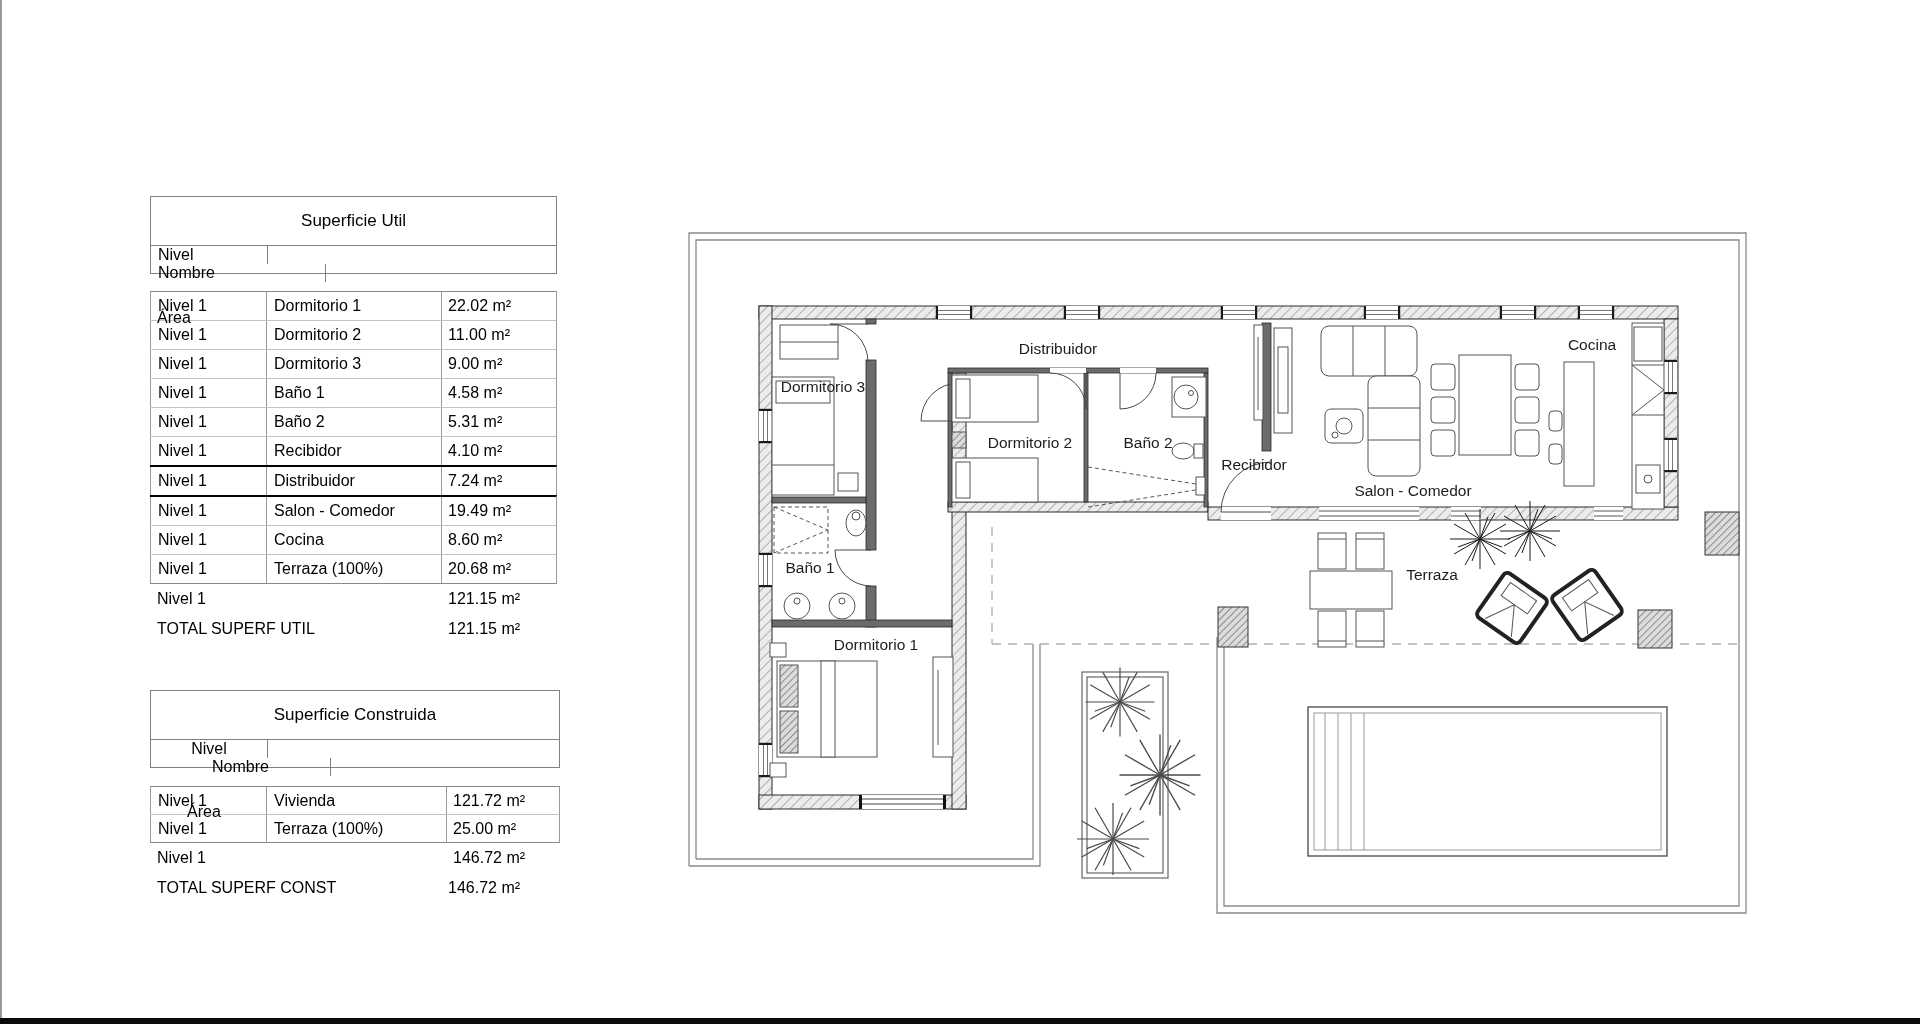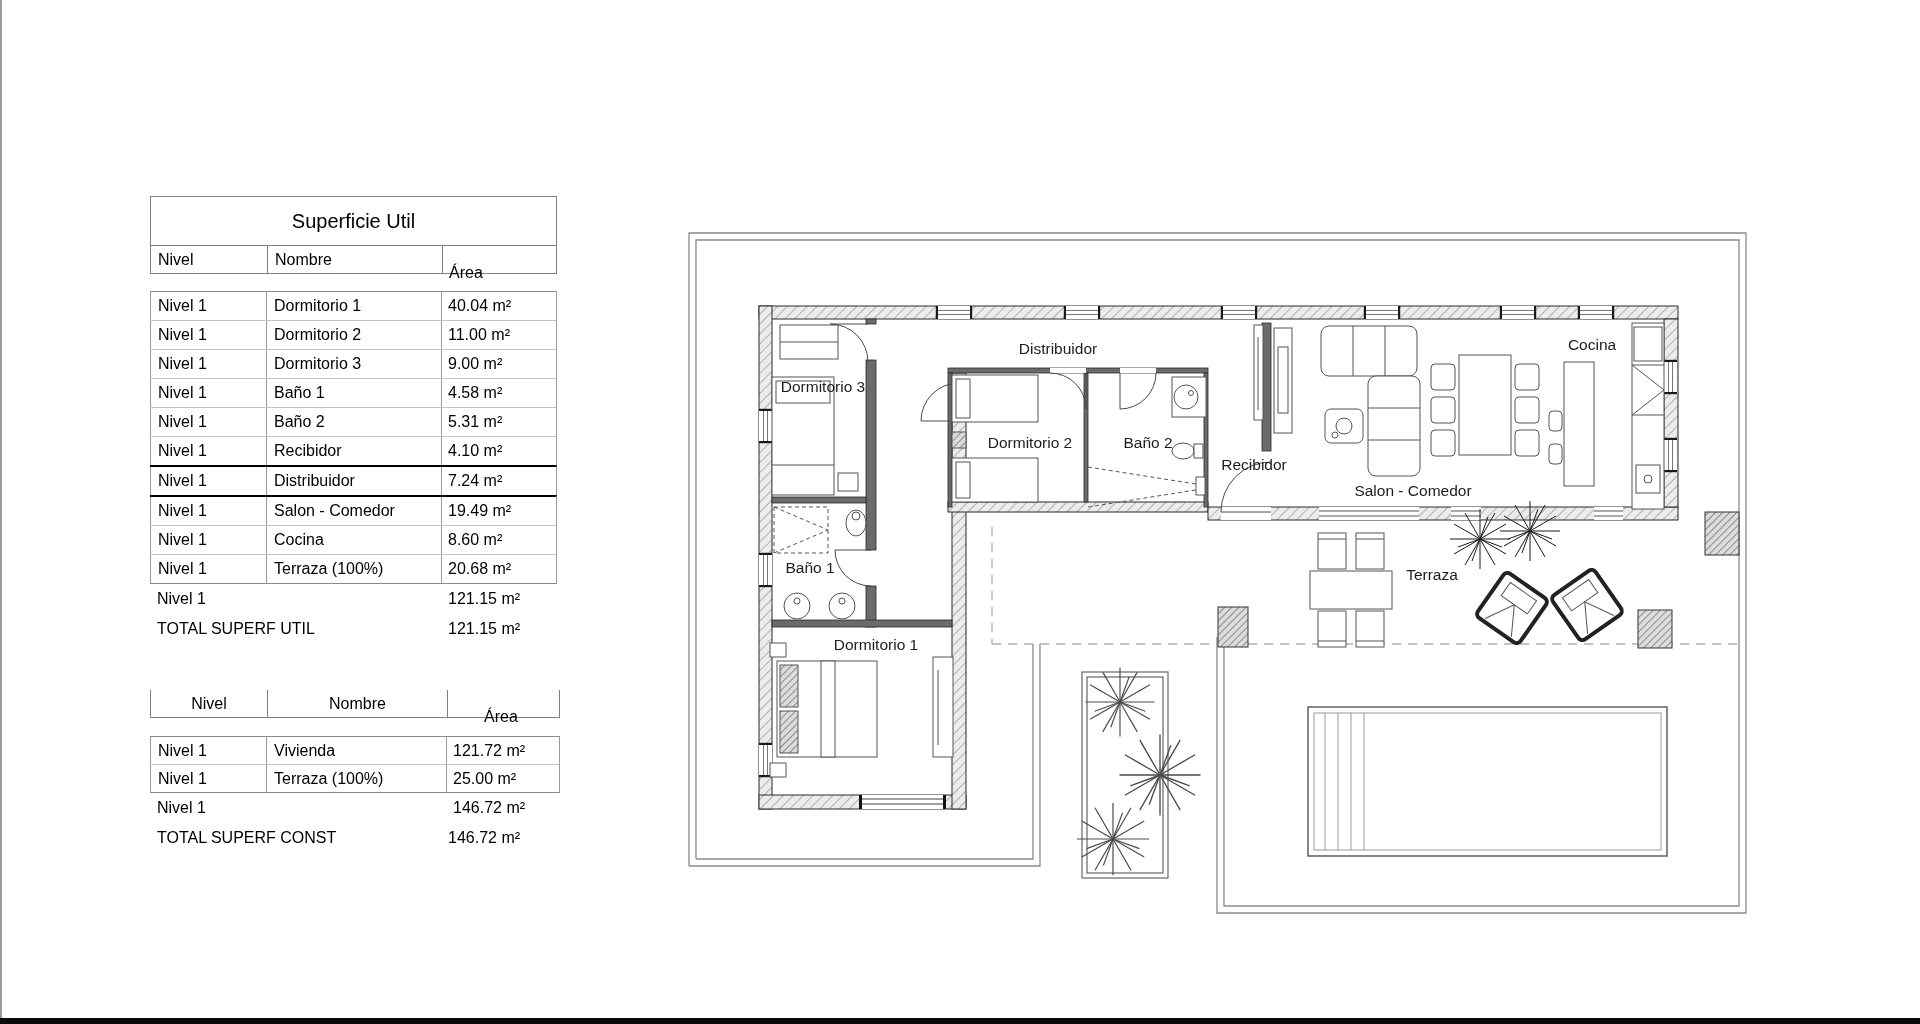--- a/index.html
+++ b/index.html
@@ -1,21 +1,21 @@
 <!DOCTYPE html>
 <html><head>
 <meta charset="utf-8">
 <style>
   html,body{margin:0;padding:0;background:#ffffff;width:1920px;height:1024px;
     font-family:"Liberation Sans", sans-serif;color:#000;overflow:hidden;position:relative;}
   .abs{position:absolute;}
   
   .tbl{position:absolute;font-size:16px;}
-  .title{height:48px;border:1px solid #808080;display:flex;align-items:center;justify-content:center;font-size:20px;background:#fff;}
-  .hdr{height:27px;border:1px solid #808080;border-top:none;display:flex;align-items:stretch;}
+  .title{height:48px;border:1px solid #808080;display:flex;align-items:center;justify-content:center;font-size:17px;background:#fff;}
+  .hdr{height:27px;border:1px solid #808080;border-top:none;display:flex;align-items:stretch;flex-direction:column;}
   .hdr .cell{display:flex;align-items:center;border-right:1px solid #808080;}
   .hdr .cell:last-child{border-right:none;margin-top:27px;}
   .gap1{height:17px;}
   .gap2{height:18px;}
   .trow{height:28px;display:flex;align-items:stretch;border-top:1px solid #c3c3c3;}
   .t2 .trow{height:27px;}
   .trow.first{border-top:1px solid #8a8a8a;}
   .trow.sep{border-top:2px solid #000;}
   .trow.last{border-bottom:1px solid #8a8a8a;}
   .trow .cell{display:flex;align-items:center;border-right:1px solid #9a9a9a;}
@@ -46,21 +46,21 @@
   <div class="title">Superficie Util</div>
   <div class="hdr">
     <div class="cell c1">Nivel</div>
     <div class="cell c2">Nombre</div>
     <div class="cell c3">Área</div>
   </div>
   <div class="gap1"></div>
   <div class="trow first">
     <div class="cell c1">Nivel 1</div>
     <div class="cell c2">Dormitorio 1</div>
-    <div class="cell c3">40.04 m²</div>
+    <div class="cell c3">22.02 m²</div>
   </div>
   <div class="trow">
     <div class="cell c1">Nivel 1</div>
     <div class="cell c2">Dormitorio 2</div>
     <div class="cell c3">11.00 m²</div>
   </div>
   <div class="trow">
     <div class="cell c1">Nivel 1</div>
     <div class="cell c2">Dormitorio 3</div>
     <div class="cell c3">9.00 m²</div>
@@ -105,20 +105,21 @@
     <div class="cell c2"></div>
     <div class="cell c3">121.15 m²</div>
   </div>
   <div class="plainrow tot">
     <div class="cell totlabel">TOTAL SUPERF UTIL</div>
     <div class="cell c3">121.15 m²</div>
   </div>
 </div>
 
 <div class="tbl t2" style="left:150px;top:690px;width:410px;">
+  <div class="title">Superficie Construida</div>
   <div class="hdr">
     <div class="cell c1">Nivel</div>
     <div class="cell c2">Nombre</div>
     <div class="cell c3">Área</div>
   </div>
   <div class="gap2"></div>
   <div class="trow first">
     <div class="cell c1">Nivel 1</div>
     <div class="cell c2">Vivienda</div>
     <div class="cell c3">121.72 m²</div>

